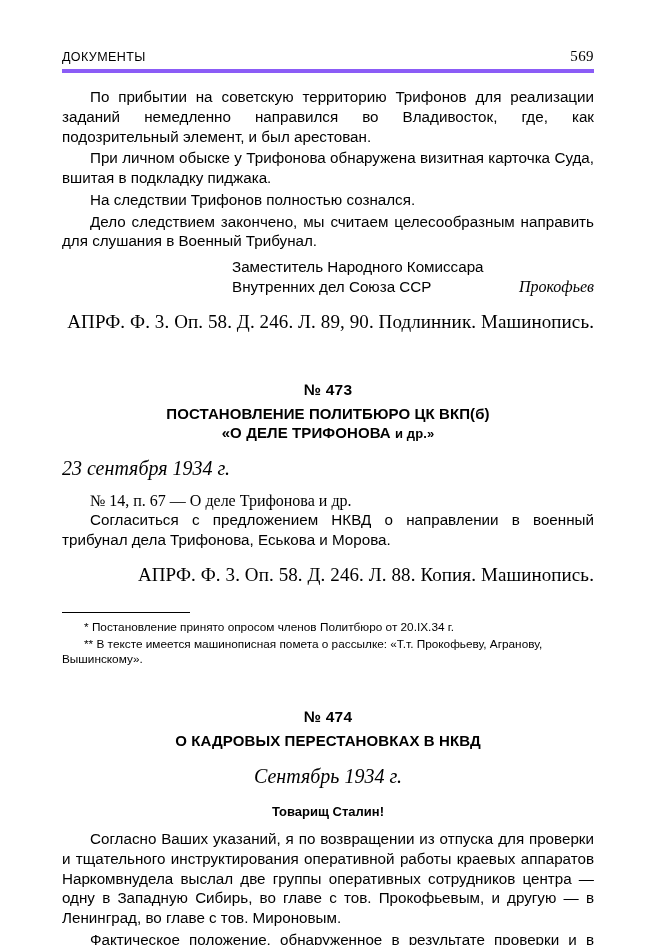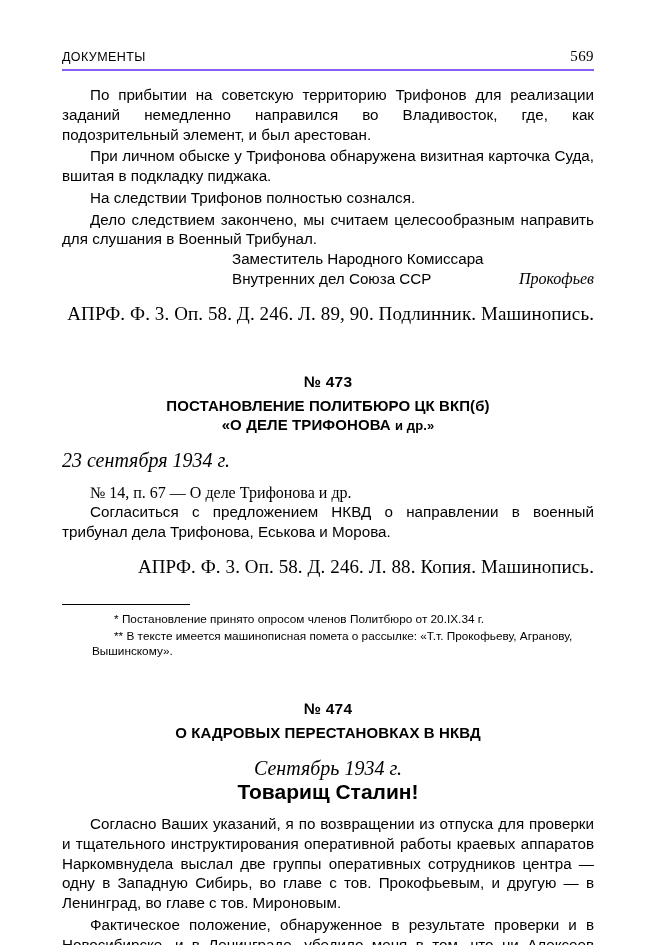--- a/index.html
+++ b/index.html
@@ -25,21 +25,21 @@
   }
   
   .runhead {
     display: flex;
     align-items: baseline;
     justify-content: space-between;
     font-family: "Liberation Sans", sans-serif;
     font-size: 12.5px;
     letter-spacing: 0.4px;
     padding-bottom: 4px;
-    border-bottom: 2px solid #8b5cf6;
+    border-bottom: 4px solid #8b5cf6;
     margin-bottom: 14px;
   }
   .runhead .rh-left {
     font-weight: normal;
   }
   .runhead .rh-right {
     font-family: "Liberation Serif", serif;
     font-size: 15px;
     text-align: right;
   }
@@ -48,20 +48,21 @@
     margin: 0 0 0 0;
     font-size: 15.2px;
     line-height: 1.30;
     text-align: justify;
     text-indent: 28px;
     font-family: "Liberation Sans", sans-serif;
   }
   p.body + p.body { margin-top: 2px; }
 
   .sign-block {
+    margin-top: 6px;
     margin-left: 170px;
     font-family: "Liberation Sans", sans-serif;
     font-size: 15.2px;
     line-height: 1.30;
   }
   .sign-line {
     display: block;
     position: relative;
   }
   .sign-name {
@@ -123,34 +124,34 @@
     margin: 26px 0 7px 0;
   }
   .footnotes {
     font-family: "Liberation Sans", sans-serif;
     font-size: 11.8px;
     line-height: 1.35;
   }
   .footnote {
     text-indent: 22px;
     margin-bottom: 1px;
-    margin-left: 30px;
   }
   .fn-mark {
     letter-spacing: 0px;
   }
   
   .doc-head2 {
     margin-top: 40px;
   }
   .addressee {
+    margin-top: 16px;
     text-align: center;
     font-family: "Liberation Sans", sans-serif;
     font-weight: bold;
-    font-size: 21px;
+    font-size: 13px;
   }
   .gap-sm { height: 10px; }
 </style>
 </head>
 <body>
 
 <div class="page">
 
   <div class="runhead">
     <span class="rh-left">ДОКУМЕНТЫ</span>

